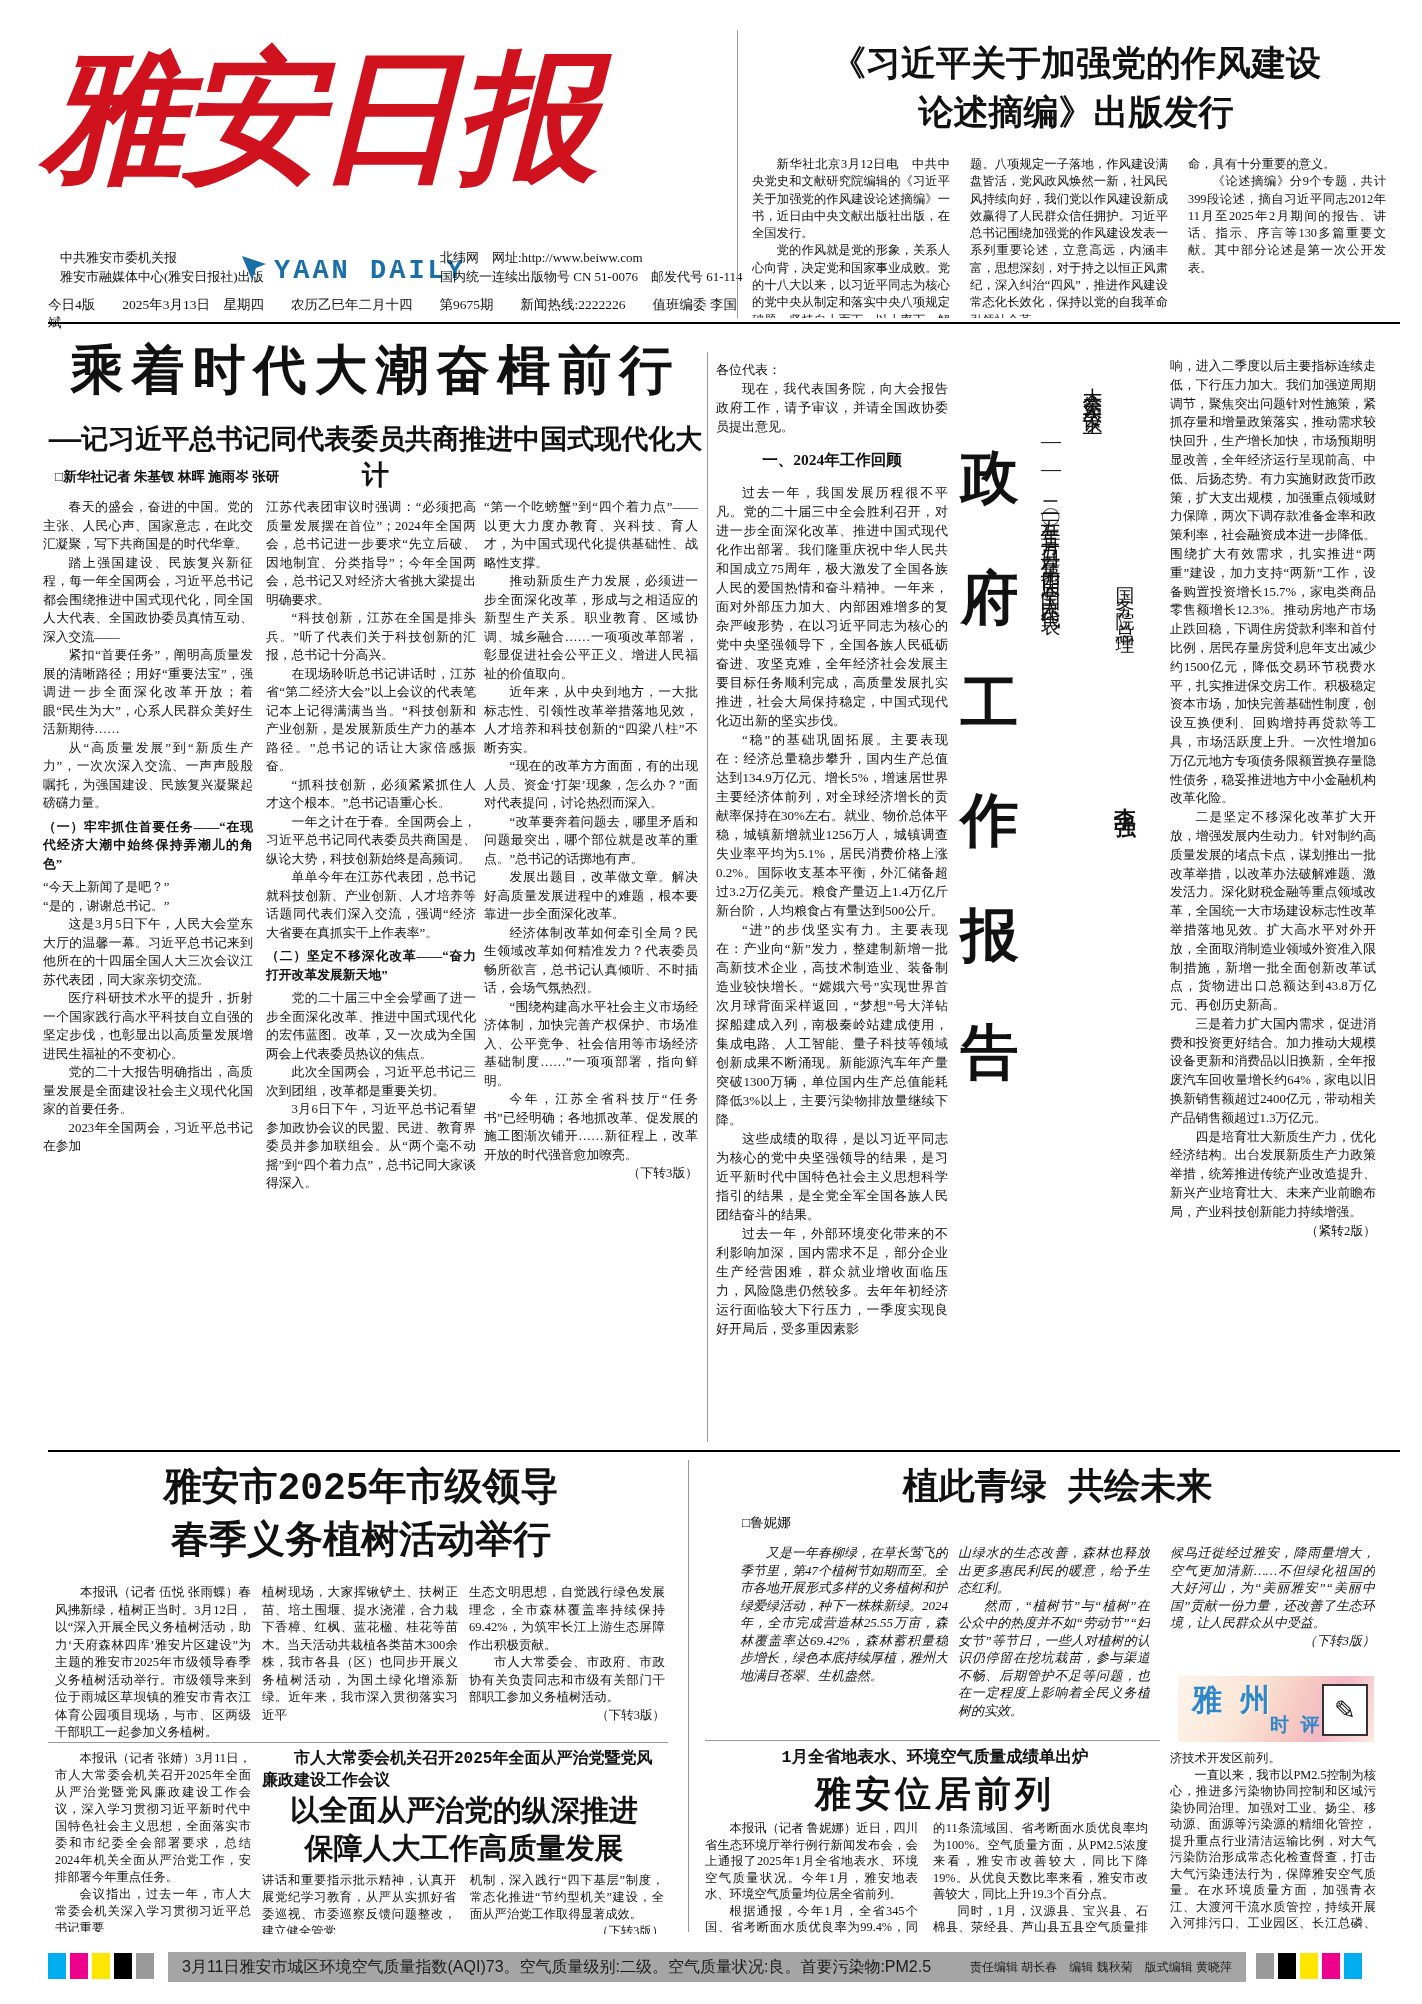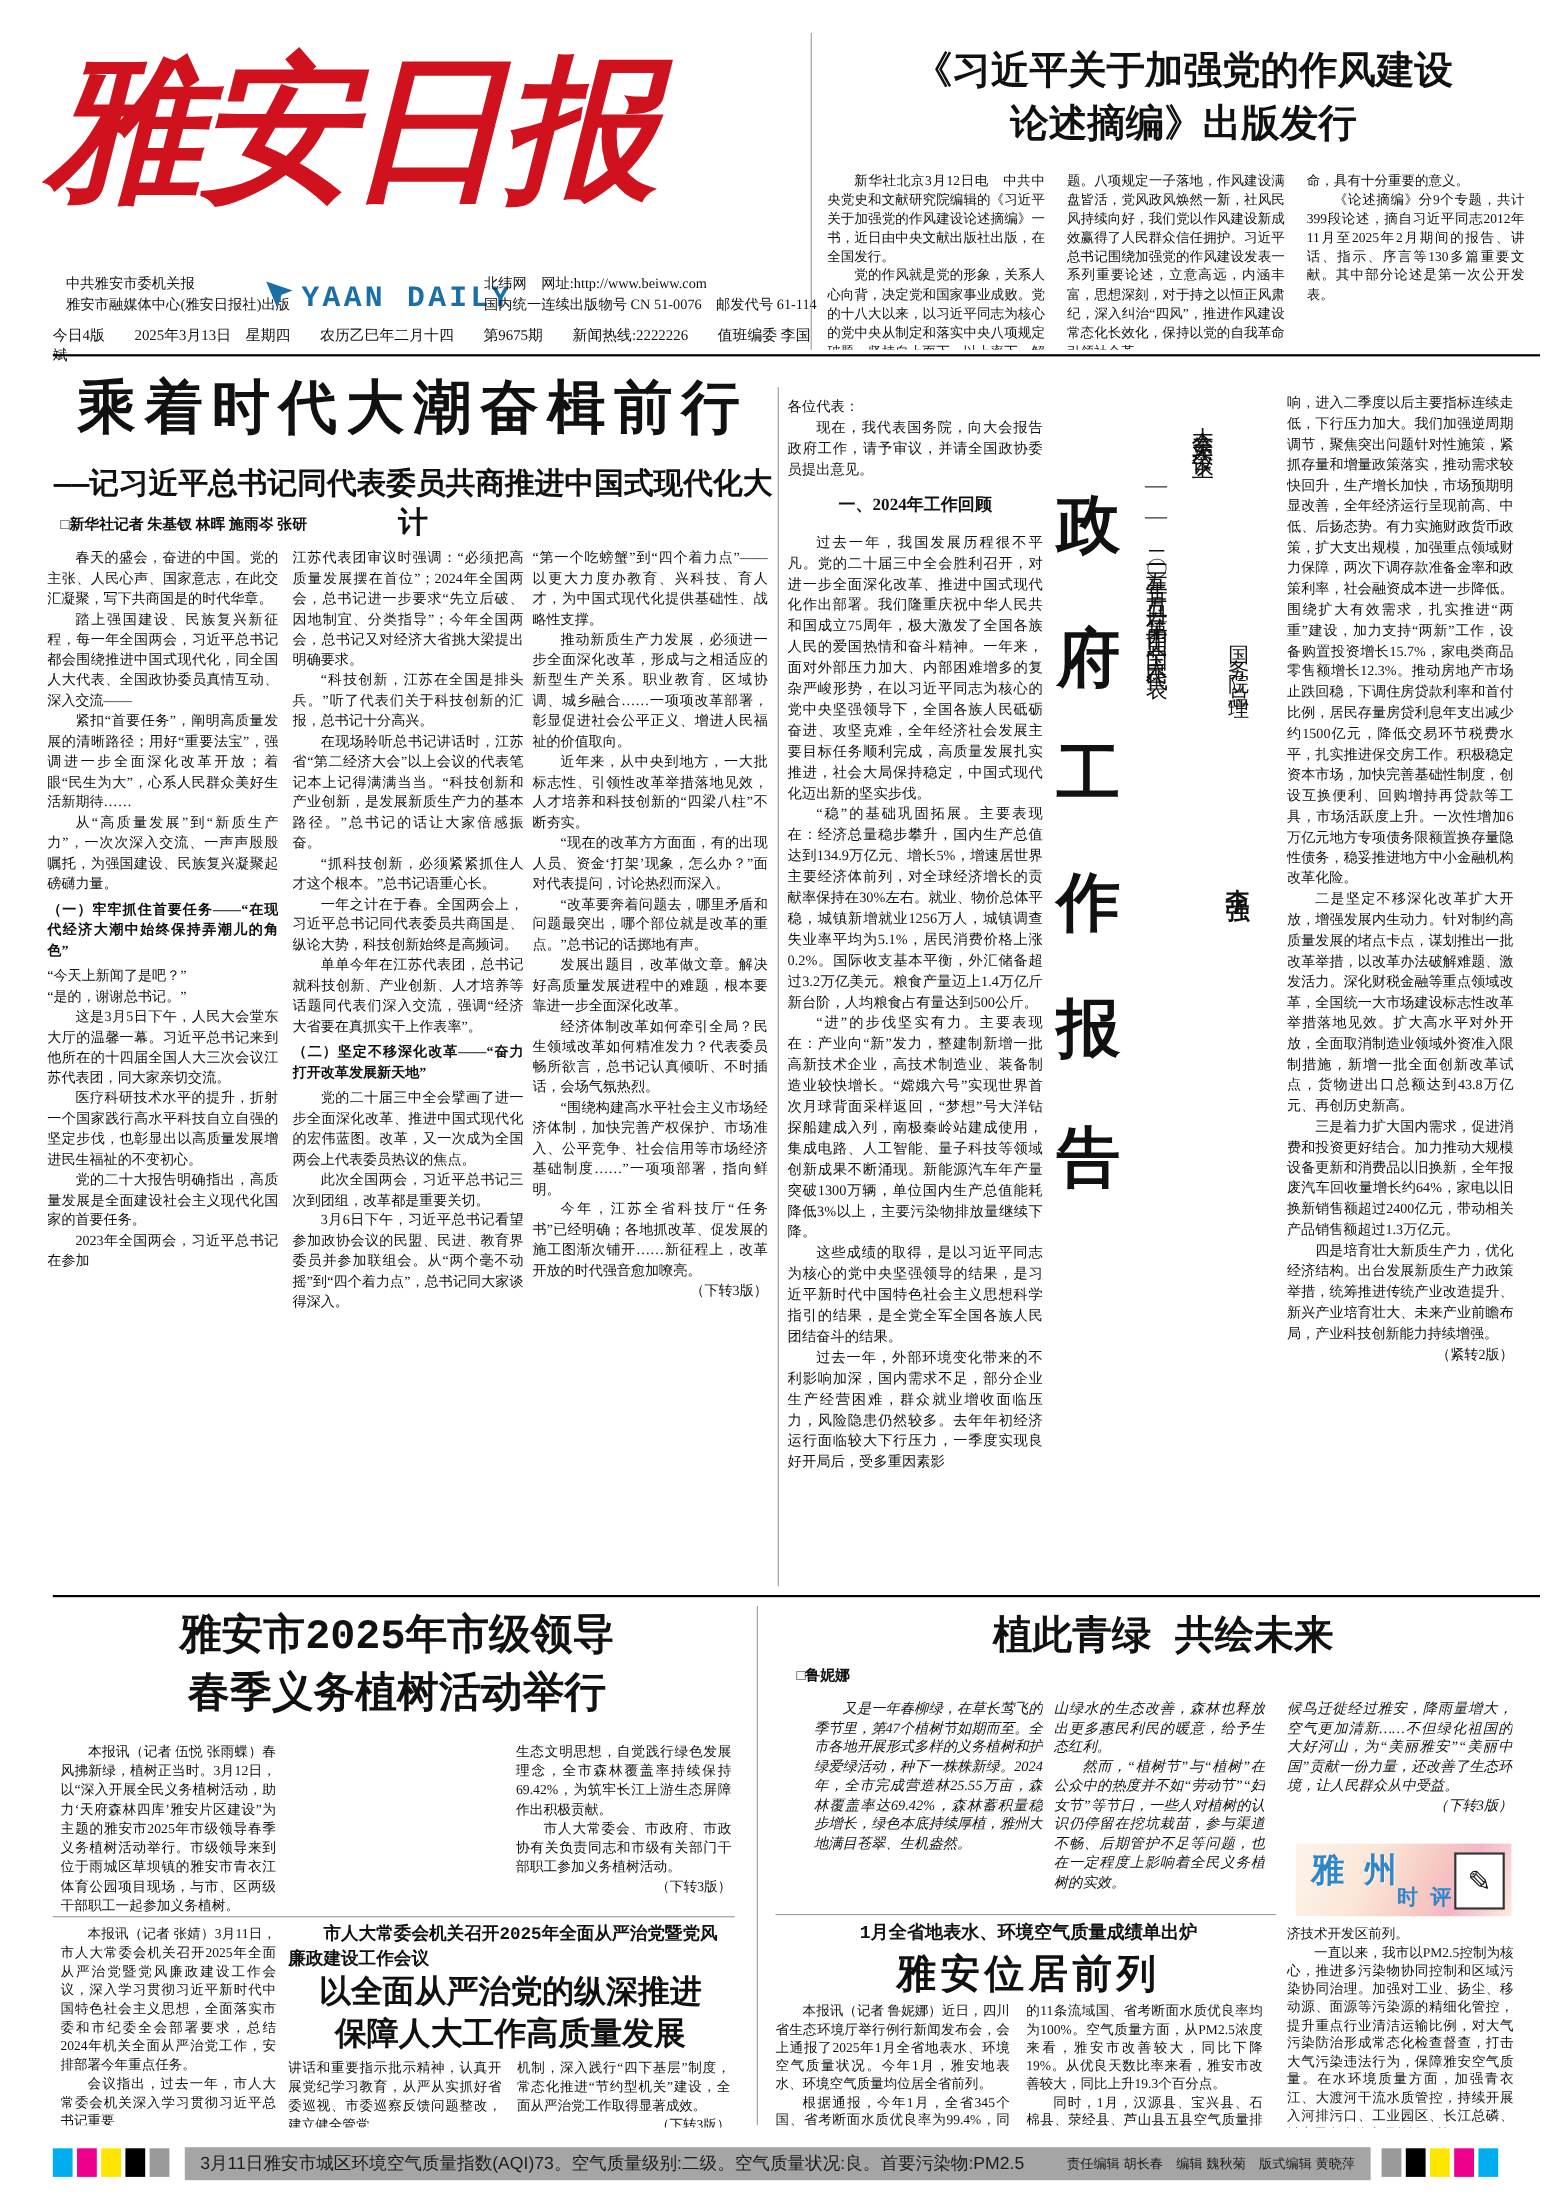--- a/index.html
+++ b/index.html
@@ -139,20 +139,23 @@
   <div class="rule" style="left:48px;top:1450px;width:1352px;height:2px;"></div>
   <div class="hair" style="left:688px;top:1460px;width:1px;height:472px;"></div>
 
   <div class="abs hl" style="left:55px;top:1462px;width:612px;text-align:center;font-size:38px;line-height:53px;">
     <div>雅安市2025年市级领导</div>
     <div>春季义务植树活动举行</div>
   </div>
   <div class="col" style="left:55px;top:1584px;width:196px;height:154px;font-size:12.5px;line-height:17.5px;">
       <p>本报讯（记者 伍悦 张雨蝶）春风拂新绿，植树正当时。3月12日，以“深入开展全民义务植树活动，助力‘天府森林四库’雅安片区建设”为主题的雅安市2025年市级领导春季义务植树活动举行。市级领导来到位于雨城区草坝镇的雅安市青衣江体育公园项目现场，与市、区两级干部职工一起参加义务植树。</p>
     </div>
+  <div class="col" style="left:262px;top:1584px;width:196px;height:154px;font-size:12.5px;line-height:17.5px;">
+      <p class="noind">植树现场，大家挥锹铲土、扶树正苗、培土围堰、提水浇灌，合力栽下香樟、红枫、蓝花楹、桂花等苗木。当天活动共栽植各类苗木300余株，我市各县（区）也同步开展义务植树活动，为国土绿化增添新绿。近年来，我市深入贯彻落实习近平</p>
+    </div>
   <div class="col" style="left:469px;top:1584px;width:196px;height:154px;font-size:12.5px;line-height:17.5px;">
       <p class="noind">生态文明思想，自觉践行绿色发展理念，全市森林覆盖率持续保持69.42%，为筑牢长江上游生态屏障作出积极贡献。</p>
       <p>市人大常委会、市政府、市政协有关负责同志和市级有关部门干部职工参加义务植树活动。</p>
       <p class="jump">（下转3版）</p>
     </div>
 
   <div class="hair" style="left:48px;top:1742px;width:620px;height:1px;"></div>
 
   <div class="col" style="left:55px;top:1750px;width:196px;height:182px;font-size:12.3px;line-height:17px;">
       <p>本报讯（记者 张婧）3月11日，市人大常委会机关召开2025年全面从严治党暨党风廉政建设工作会议，深入学习贯彻习近平新时代中国特色社会主义思想，全面落实市委和市纪委全会部署要求，总结2024年机关全面从严治党工作，安排部署今年重点任务。</p>
@@ -166,21 +169,21 @@
   </div>
   <div class="col" style="left:262px;top:1872px;width:194px;height:62px;font-size:12.3px;line-height:17px;">
       <p class="noind">讲话和重要指示批示精神，认真开展党纪学习教育，从严从实抓好省委巡视、市委巡察反馈问题整改，建立健全管党</p>
     </div>
   <div class="col" style="left:470px;top:1872px;width:194px;height:62px;font-size:12.3px;line-height:17px;">
       <p class="noind">机制，深入践行“四下基层”制度，常态化推进“节约型机关”建设，全面从严治党工作取得显著成效。</p>
       <p class="jump">（下转3版）</p>
     </div>
 
   <div class="abs hl" style="left:740px;top:1462px;width:635px;text-align:center;font-size:36px;">植此青绿  共绘未来</div>
-  <div class="abs" style="left:724px;top:1514px;font-size:13.5px;font-weight:bold;">□鲁妮娜</div>
+  <div class="abs" style="left:742px;top:1514px;font-size:13.5px;font-weight:normal;">□鲁妮娜</div>
   <div class="col ital" style="left:740px;top:1544px;width:208px;height:194px;font-size:13px;line-height:17.5px;">
       <p>又是一年春柳绿，在草长莺飞的季节里，第47个植树节如期而至。全市各地开展形式多样的义务植树和护绿爱绿活动，种下一株株新绿。2024年，全市完成营造林25.55万亩，森林覆盖率达69.42%，森林蓄积量稳步增长，绿色本底持续厚植，雅州大地满目苍翠、生机盎然。</p>
     </div>
   <div class="col ital" style="left:958px;top:1544px;width:192px;height:194px;font-size:13px;line-height:17.5px;">
       <p class="noind">山绿水的生态改善，森林也释放出更多惠民利民的暖意，给予生态红利。</p>
       <p>然而，“植树节”与“植树”在公众中的热度并不如“劳动节”“妇女节”等节日，一些人对植树的认识仍停留在挖坑栽苗，参与渠道不畅、后期管护不足等问题，也在一定程度上影响着全民义务植树的实效。</p>
     </div>
   <div class="col ital" style="left:1170px;top:1544px;width:205px;height:126px;font-size:13px;line-height:17.5px;">
       <p class="noind">候鸟迁徙经过雅安，降雨量增大，空气更加清新……不但绿化祖国的大好河山，为“美丽雅安”“美丽中国”贡献一份力量，还改善了生态环境，让人民群众从中受益。</p>
       <p class="jump">（下转3版）</p>

